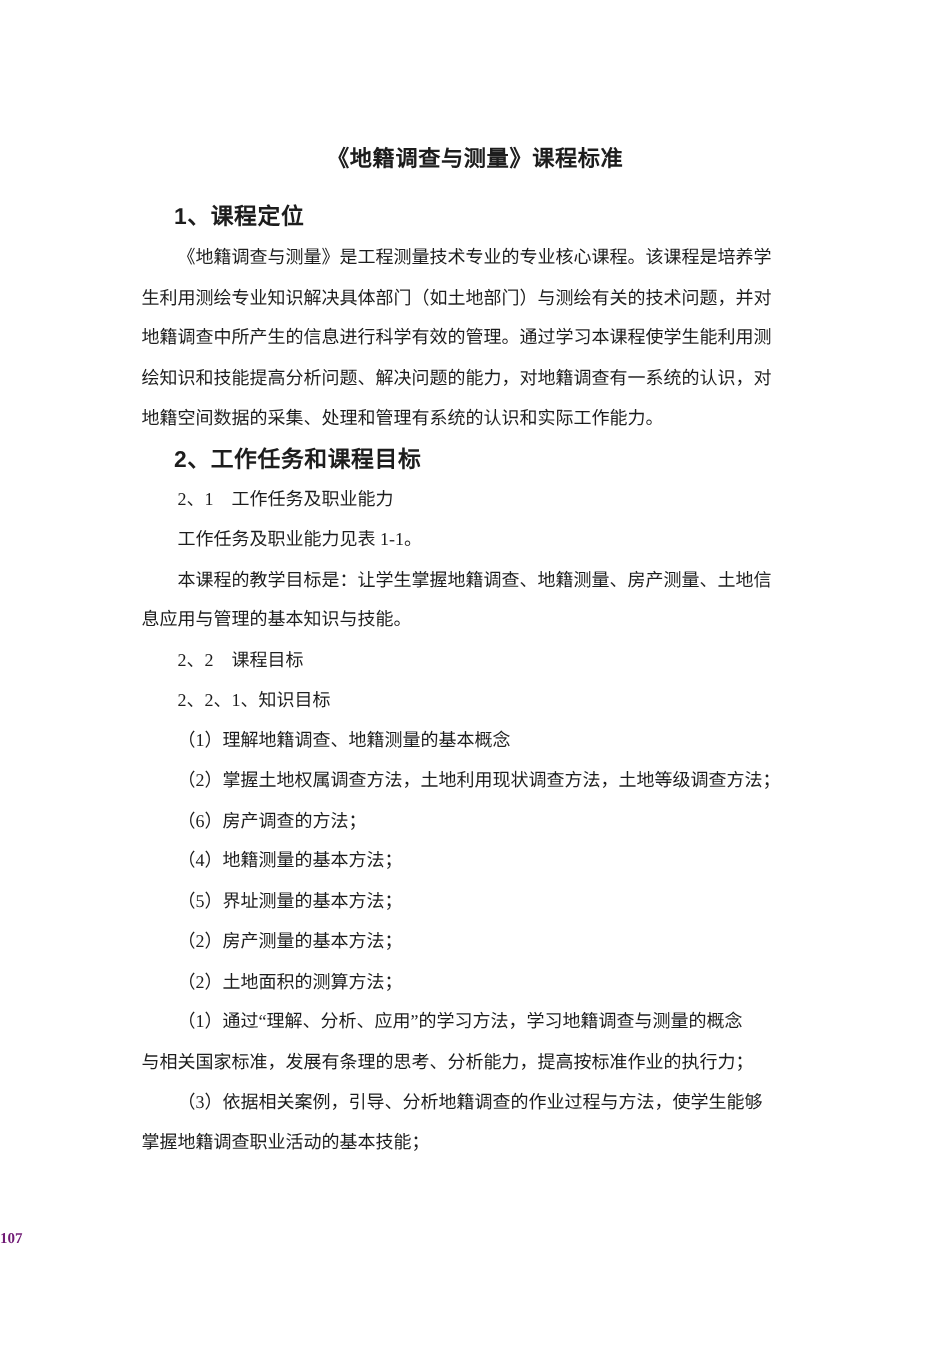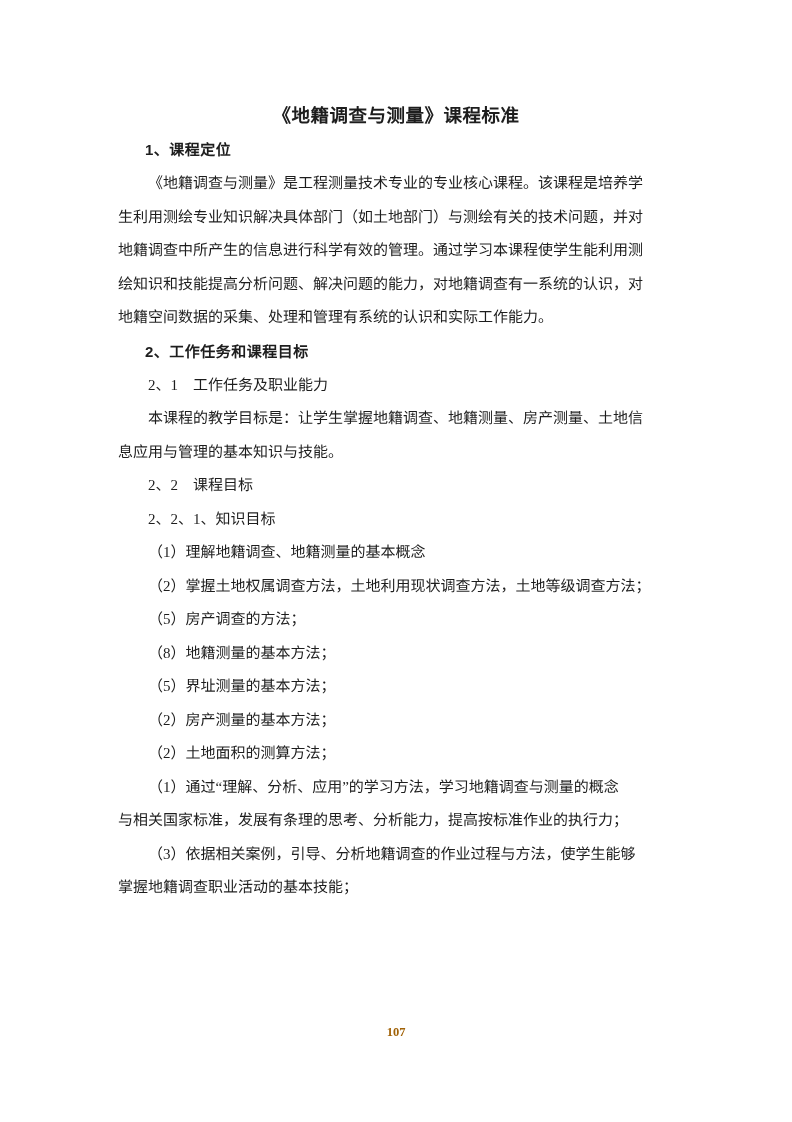--- a/index.html
+++ b/index.html
@@ -22,76 +22,76 @@
     left: 118px;
     width: 556px;
   }
   .doc-title {
     font-family: "Liberation Sans", "DejaVu Sans", sans-serif;
     font-weight: bold;
     font-size: 18.5px;
     line-height: 34px;
     text-align: center;
     letter-spacing: 0.5px;
-    margin: 0;
+    margin: 16px;
   }
   .block {
     margin: 0;
     white-space: pre-wrap;
   }
   .heading1 {
     font-family: "Liberation Sans", "DejaVu Sans", sans-serif;
     font-weight: bold;
-    font-size: 15px;
+    font-size: 19px;
     line-height: 34px;
     padding-left: 27px;
     letter-spacing: 0.5px;
   }
   .subheading, .paragraph, .list-item {
     font-size: 15px;
     line-height: 33.5px;
     text-indent: 2em;
     text-align: left;
   }
   .page-number {
     position: absolute;
     top: 1022px;
     left: 0;
     width: 100%;
-    text-align: center;
     font-family: "Liberation Serif", "DejaVu Serif", serif;
     font-weight: bold;
     font-size: 12.5px;
     line-height: 20px;
-    color: #a16207;
+    color: #701a75;
   }
 </style>
 </head>
 <body>
 
 <div class="doc-page">
   <div class="doc-content">
     <div class="doc-title">《地籍调查与测量》课程标准</div>
     <div id="blocks-container">
         <div class="block heading1">1、课程定位</div>
         <div class="block paragraph">《地籍调查与测量》是工程测量技术专业的专业核心课程。该课程是培养学
 生利用测绘专业知识解决具体部门（如土地部门）与测绘有关的技术问题，并对
 地籍调查中所产生的信息进行科学有效的管理。通过学习本课程使学生能利用测
 绘知识和技能提高分析问题、解决问题的能力，对地籍调查有一系统的认识，对
 地籍空间数据的采集、处理和管理有系统的认识和实际工作能力。</div>
         <div class="block heading1">2、工作任务和课程目标</div>
         <div class="block subheading">2、1　工作任务及职业能力</div>
+        <div class="block paragraph">工作任务及职业能力见表 1-1。</div>
         <div class="block paragraph">本课程的教学目标是：让学生掌握地籍调查、地籍测量、房产测量、土地信
 息应用与管理的基本知识与技能。</div>
         <div class="block subheading">2、2　课程目标</div>
         <div class="block subheading">2、2、1、知识目标</div>
         <div class="block list-item">（1）理解地籍调查、地籍测量的基本概念</div>
         <div class="block list-item">（2）掌握土地权属调查方法，土地利用现状调查方法，土地等级调查方法；</div>
-        <div class="block list-item">（5）房产调查的方法；</div>
-        <div class="block list-item">（8）地籍测量的基本方法；</div>
+        <div class="block list-item">（6）房产调查的方法；</div>
+        <div class="block list-item">（4）地籍测量的基本方法；</div>
         <div class="block list-item">（5）界址测量的基本方法；</div>
         <div class="block list-item">（2）房产测量的基本方法；</div>
         <div class="block list-item">（2）土地面积的测算方法；</div>
         <div class="block paragraph">（1）通过“理解、分析、应用”的学习方法，学习地籍调查与测量的概念
 与相关国家标准，发展有条理的思考、分析能力，提高按标准作业的执行力；</div>
         <div class="block paragraph">（3）依据相关案例，引导、分析地籍调查的作业过程与方法，使学生能够
 掌握地籍调查职业活动的基本技能；</div>
       </div>
   </div>
   <div class="page-number">107</div>

